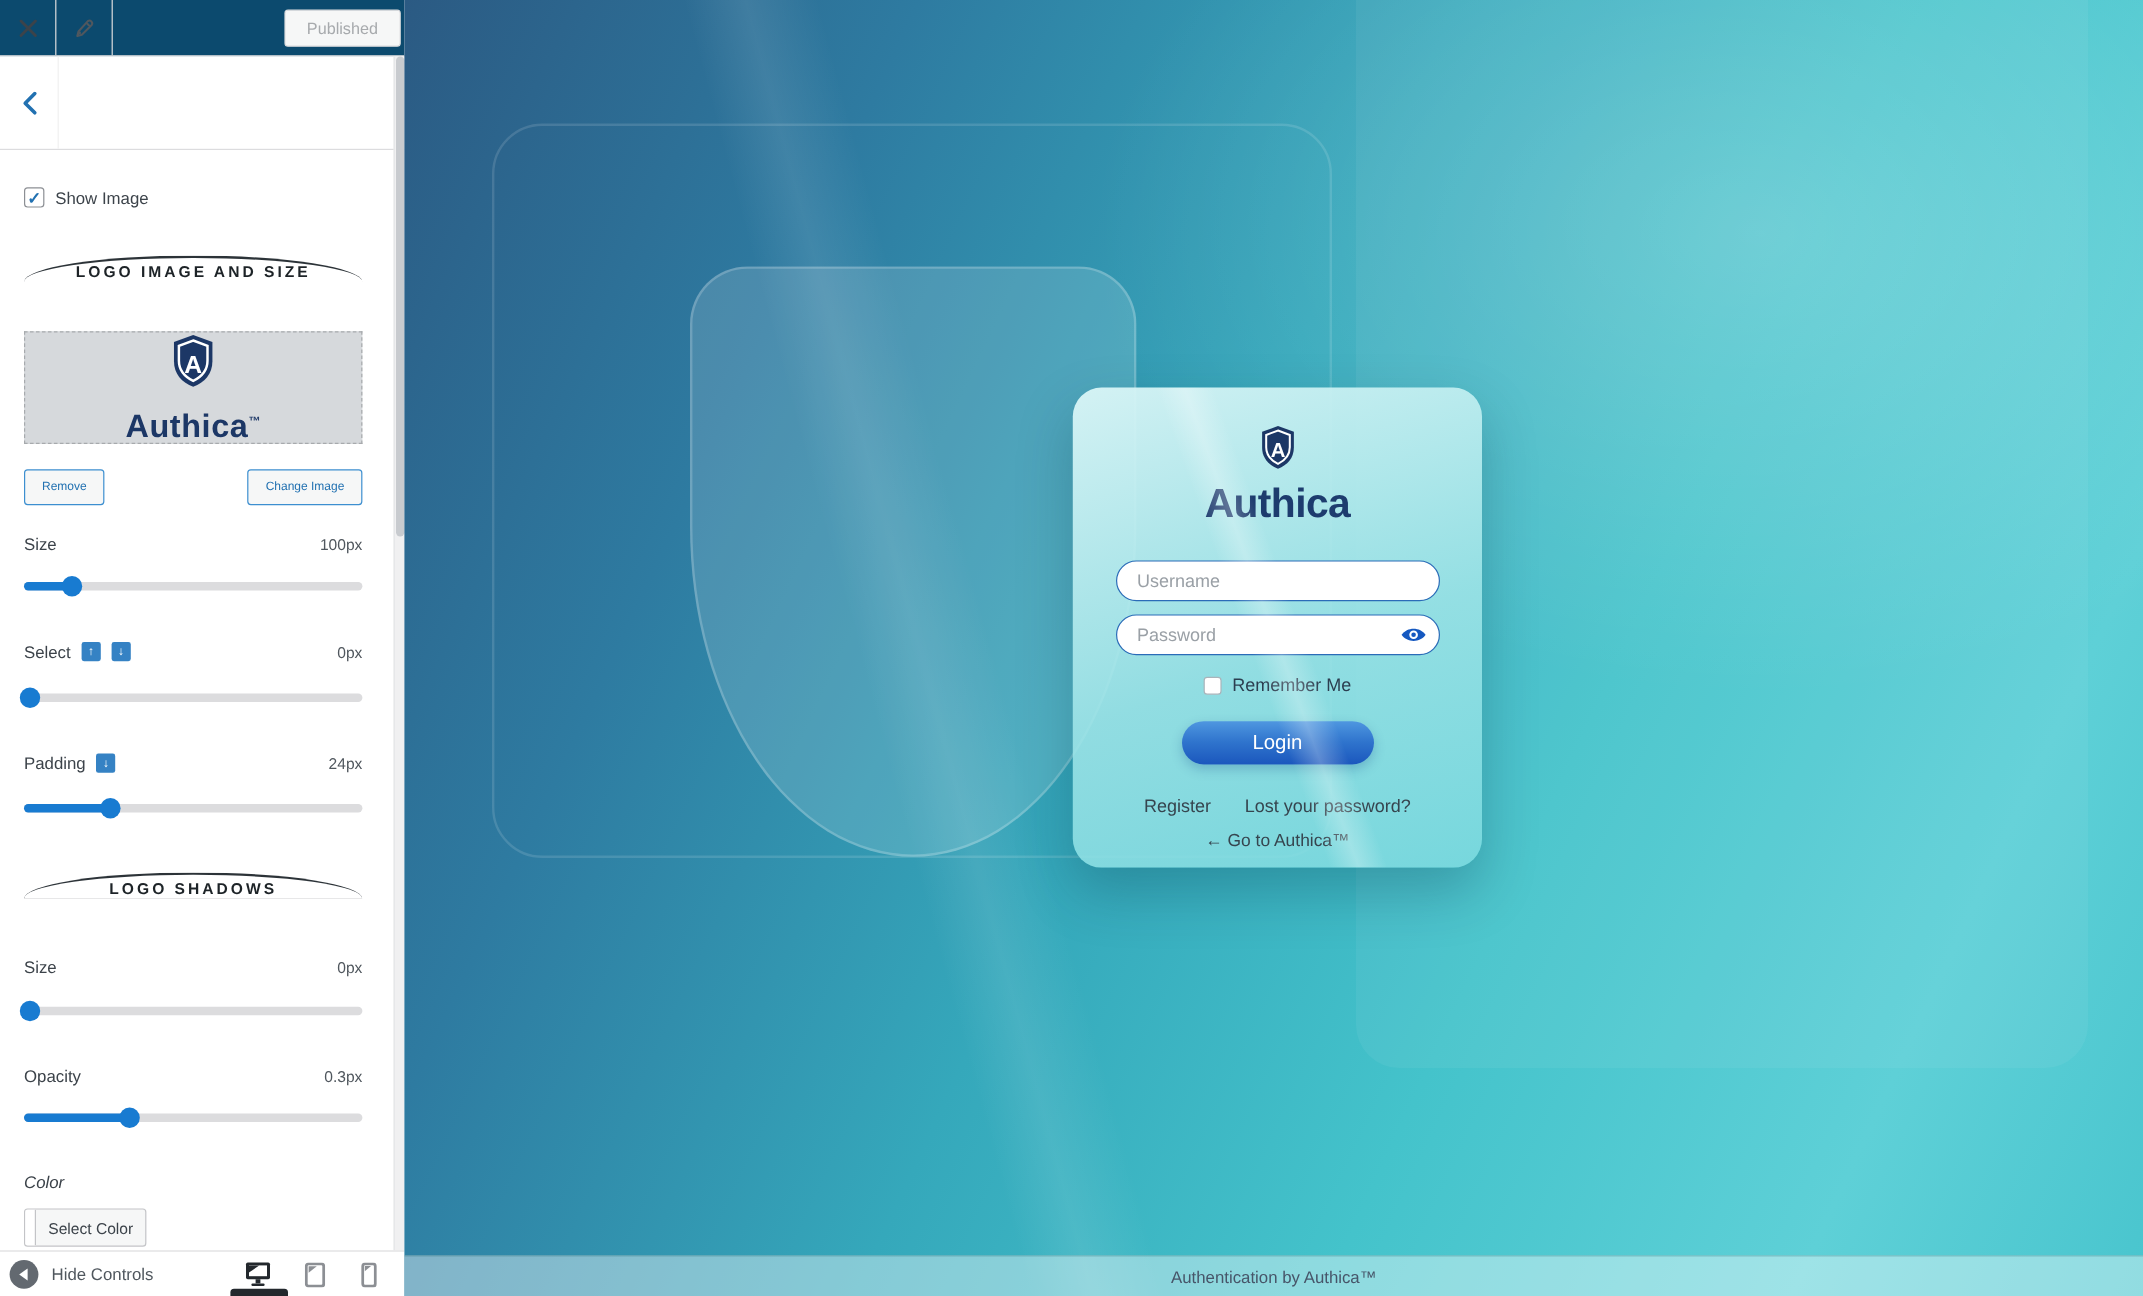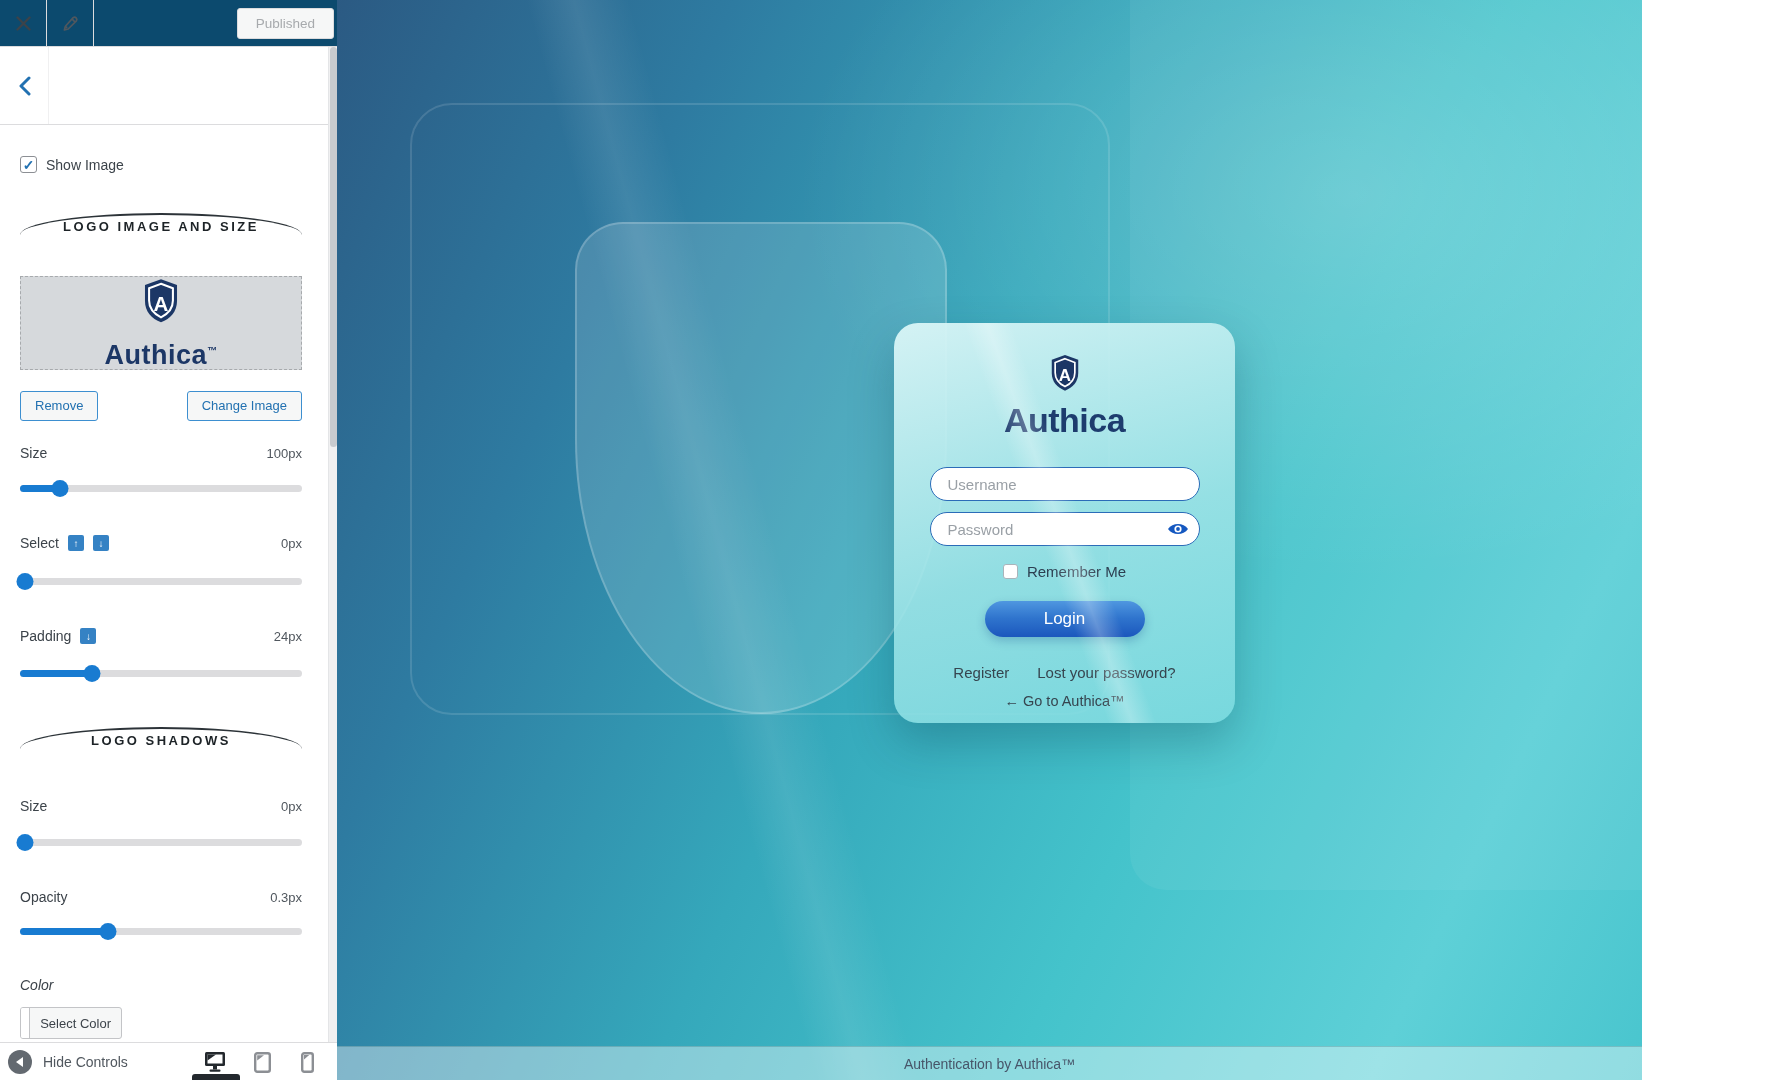--- a/index.html
+++ b/index.html
@@ -29,21 +29,21 @@
   .arc { height:22px; border-top:2px solid #2c3338; border-radius:50% 50% 0 0 / 22px 22px 0 0; }
   .arc1 { margin-top:40px; }
   .arc2 { margin-top:45px; }
   .section-title { text-align:center; margin-top:-16px; font-size:13px; font-weight:bold; letter-spacing:2.5px; color:#1d2327; }
 
   .logo-box { margin-top:42px; height:94px; background:#d6d9dc; border:1px dashed #a7aaad; display:flex; flex-direction:column; align-items:center; justify-content:center; }
   .logo-word { font-size:27px; font-weight:bold; color:#1c3766; letter-spacing:.5px; line-height:1; margin-top:18px; }
   .logo-word sup { font-size:10px; }
 
   .btn-row { margin-top:21px; display:flex; justify-content:space-between; }
-  .wp-btn { height:30px; padding:0 14px; background:#f6f7f7; border:1px solid #3d8fd0; border-radius:3px; color:#2271b1; font-size:13px; line-height:28px; cursor:pointer; }
+  .wp-btn { height:30px; padding:0 14px; background:#f6f7f7; border:1px solid #3d8fd0; border-radius:3px; color:#2271b1; font-size:10px; line-height:28px; cursor:pointer; }
 
   .ctl-row { display:flex; align-items:center; justify-content:space-between;text-align:center; }
   .row-left { display:flex; align-items:center; gap:9px; }
   .ctl-value { font-size:13px; color:#50575e; }
   .mini-btn { width:16px; height:16px; background:#3582c4; border-radius:2px; color:#fff; font-size:10px; font-weight:bold; display:flex; align-items:center; justify-content:center; cursor:pointer; }
 
   .slider { position:relative; height:17px; cursor:pointer; }
   .slider .track { position:absolute; left:0; right:0; top:5px; height:7px; background:#dcdcde; border-radius:4px; }
   .slider .fill { position:absolute; left:0; top:5px; height:7px; background:#187bd1; border-radius:4px; }
   .slider .thumb { position:absolute; top:0; width:17px; height:17px; background:#187bd1; border-radius:50%; transform:translateX(-50%); margin-left:1px; }
@@ -61,21 +61,21 @@
   .collapse-tri { width:0; height:0; border-top:5px solid transparent; border-bottom:5px solid transparent; border-right:7px solid #fff; margin-right:2px; }
   .hide-controls-label { margin-left:11px; font-size:14px; color:#50575e; cursor:pointer; }
   .device-btn { position:absolute; top:6px; width:28px; height:26px; display:flex; align-items:center; justify-content:center; cursor:pointer; }
   .device-desktop { left:201px; } .device-tablet { left:248px; } .device-mobile { left:293px; }
   .device-active-bar { position:absolute; left:192px; bottom:0; width:48px; height:6px; background:#23282d; border-radius:3px 3px 0 0; }
 
   .scrollbar { position:absolute; right:0; top:47px; width:9px; height:995px; background:#f0f0f1; border-left:1px solid #e4e5e7; }
   .scroll-thumb { position:absolute; left:1px; top:0; width:7px; height:400px; background:#c8cbcf; border-radius:4px; }
 
   
-  .preview { position:absolute; left:337px; top:0; width:1305px; height:1080px; overflow:hidden;
+  .preview { position:absolute; left:337px; top:0; width:1449px; height:1080px; overflow:hidden;
     background:
       linear-gradient(75deg, transparent 30%, rgba(255,255,255,0.09) 33%, transparent 36.5%),
       radial-gradient(ellipse 900px 620px at 78% 18%, rgba(255,255,255,0.20), rgba(255,255,255,0) 62%),
       linear-gradient(115deg, #2b5a83 0%, #2e7ba1 22%, #35a8bb 45%, #44c3cb 65%, #5ed0d7 85%, #49c5ce 100%);
     padding-left: 48px;
   }
   .deco-outline-rect { position:absolute; left:73px; top:103px; width:700px; height:612px; border:2px solid rgba(255,255,255,0.13); border-radius:42px; }
   .deco-right-panel { position:absolute; left:793px; top:-50px; width:610px; height:940px; background:rgba(255,255,255,0.055); border-radius:36px; }
   .deco-shield { position:absolute; left:238px; top:222px; width:372px; height:492px; background:rgba(255,255,255,0.14); border:2px solid rgba(255,255,255,0.20);
     border-radius:48px 48px 50% 50% / 48px 48px 56% 56%; }

